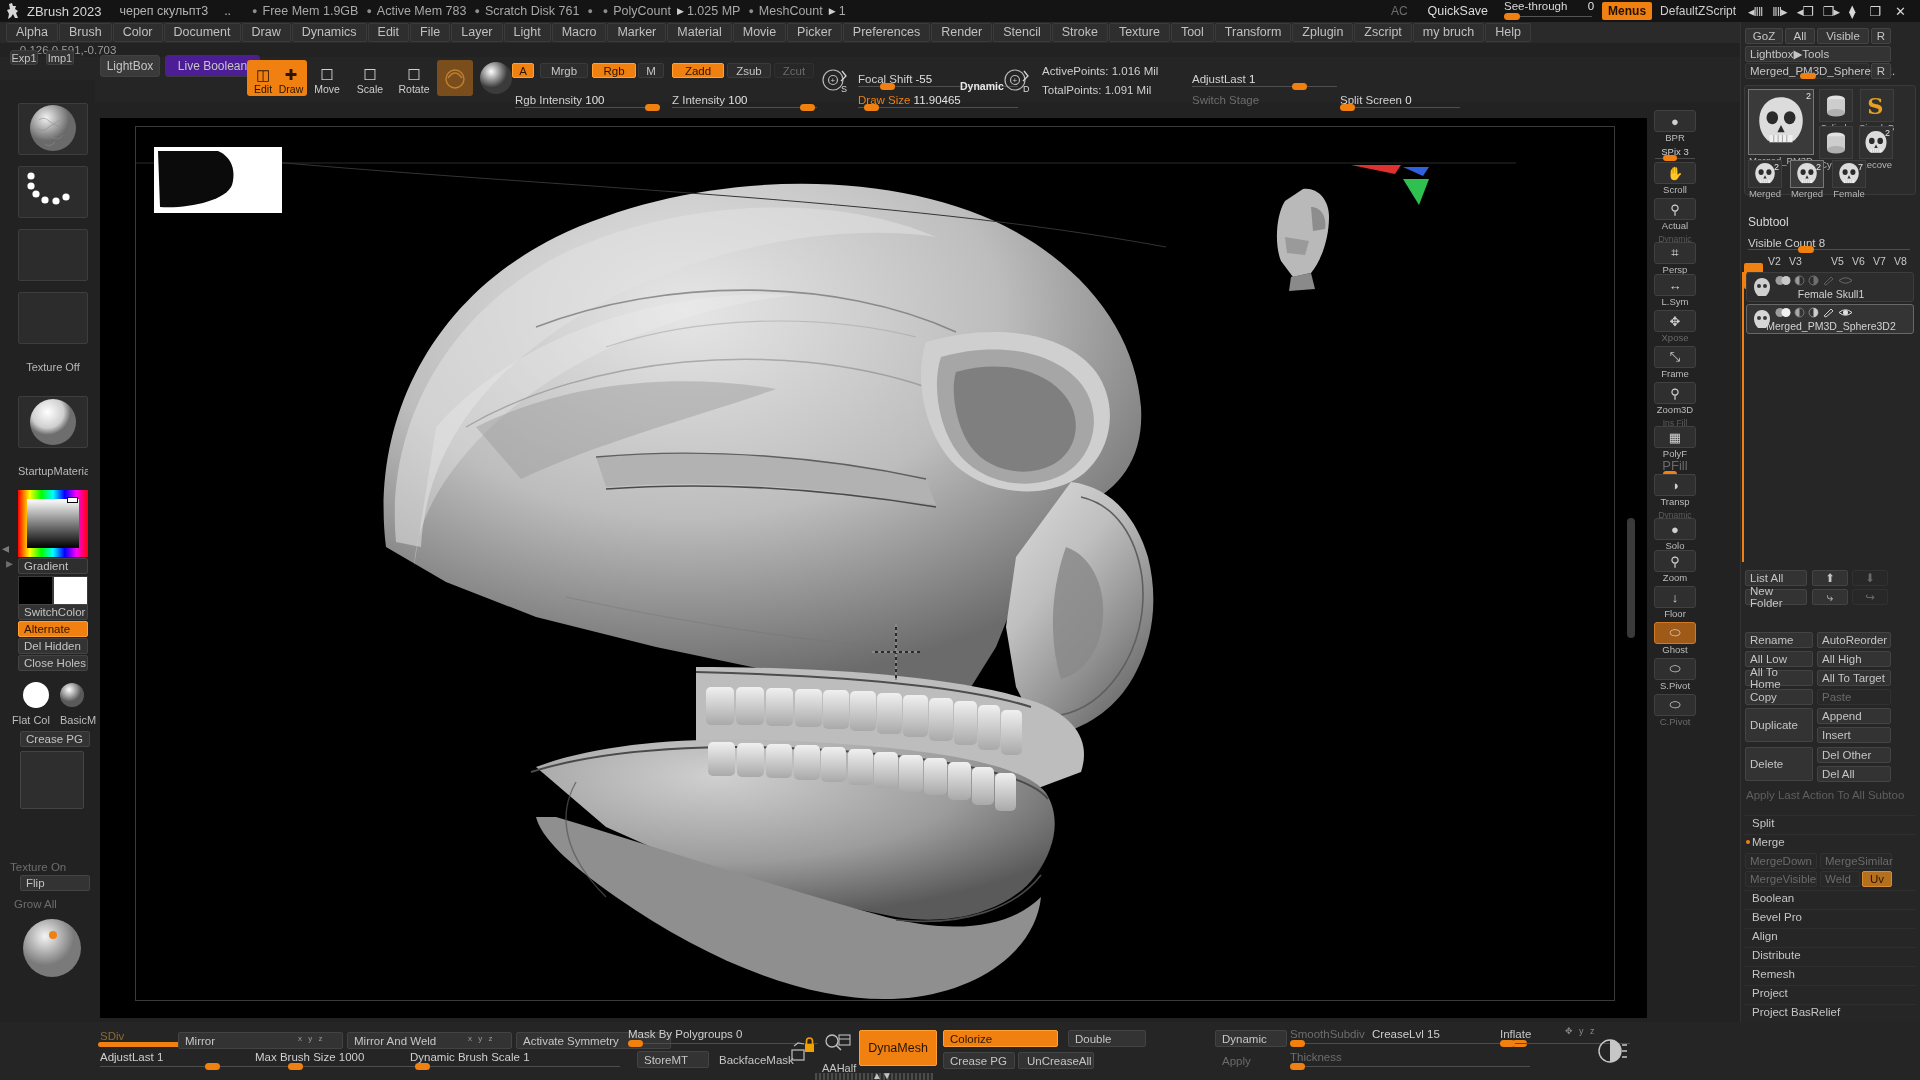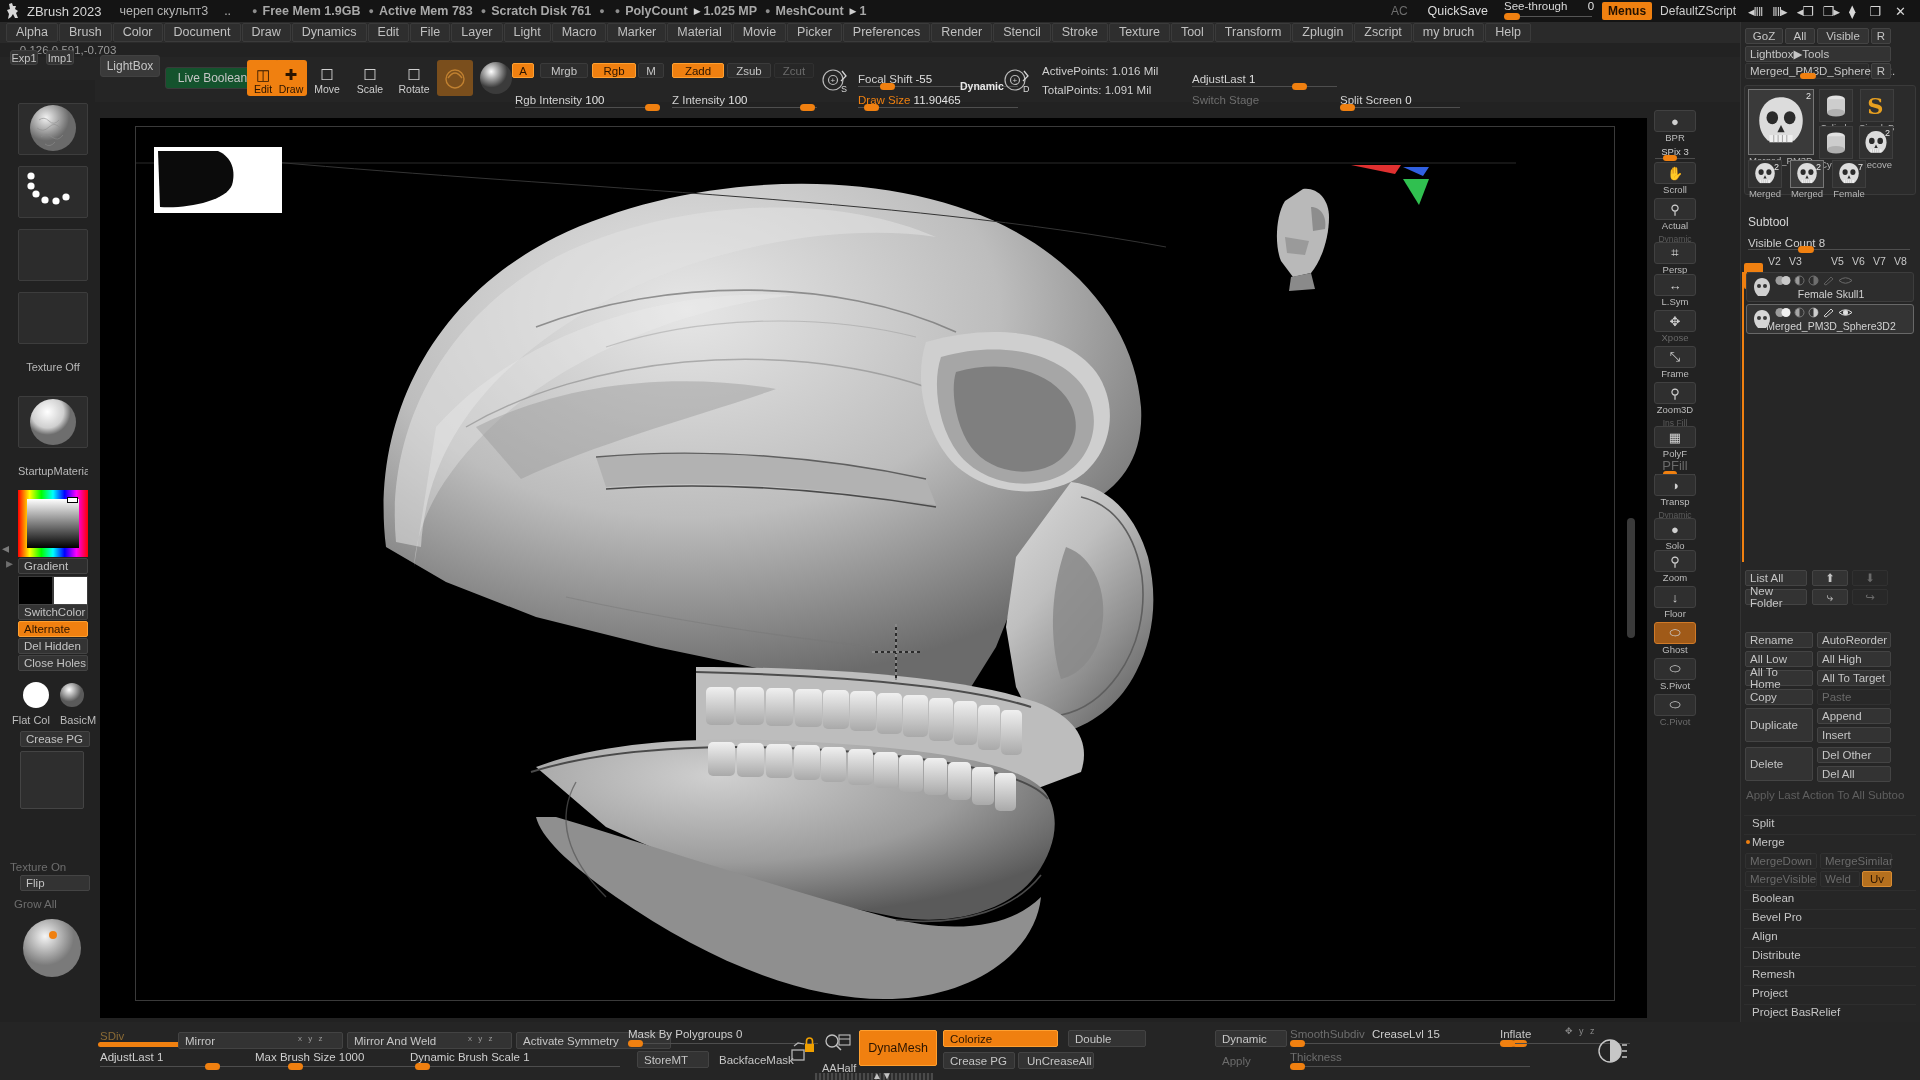--- a/index.html
+++ b/index.html
@@ -15,21 +15,21 @@
   
   .titlebar{
     position:absolute; left:0; top:0; width:1920px; height:22px;
     background:#141414; display:flex; align-items:center; font-size:12.5px;
     color:#b9b9b9;
   }
   .zb-logo{ width:20px; height:20px; margin-left:3px; margin-right:4px; position:relative;}
   .zb-logo svg{ display:block; }
   .tb-app{ color:#d6d6d6; font-size:13px; margin-right:18px;}
   .tb-doc{ color:#b4b4b4; margin-right:16px;}
-  .tb-stat{ color:#a8a8a8; margin-right:3px; white-space:nowrap;font-weight:bold;}
+  .tb-stat{ color:#a8a8a8; margin-right:3px; white-space:nowrap;}
   .tb-dot{ color:#8d8d8d; margin:0 5px; font-size:9px;}
   .tb-tri{ color:#cfcfcf; font-size:9px; margin:0 3px;}
   .tb-right{ position:absolute; right:0; top:0; height:22px; display:flex; align-items:center; }
   .tb-ac{ color:#6e6e6e; font-size:12px; margin-right:20px;}
   .tb-qs{ color:#dcdcdc; font-size:12.5px; margin-right:16px;}
   .st-slider{ position:relative; width:88px; height:20px; margin-right:10px;}
   .st-slider .lbl{ position:absolute; left:0; top:-1px; font-size:11.5px; color:#d9d9d9; white-space:nowrap;}
   .st-slider .val{ position:absolute; right:-2px; top:-1px; font-size:11.5px; color:#e4e4e4;}
   .st-slider .track{ position:absolute; left:0; bottom:4px; width:88px; height:1px; background:#555;}
   .st-slider .knob{ position:absolute; left:0px; bottom:1px; width:16px; height:7px; border-radius:4px; background:#f08010;}
@@ -48,21 +48,21 @@
   
   .shelf{ position:absolute; left:0; top:57px; width:1920px; height:45px; background:#252525;}
   .btn{ background:#333; border:1px solid #414141; border-radius:3px; color:#c5c5c5;
         font-size:12.5px; display:flex; align-items:center; justify-content:center;}
   .btn.on{ background:#f08010; color:#2a1400; border-color:#ffa030;}
   .btn.dim{ color:#6a6a6a;}
 
   .exp1{position:absolute; left:10px; top:50px; width:28px;height:15px;font-size:11px;}
   .imp1{position:absolute; left:46px; top:50px; width:28px;height:15px;font-size:11px;}
   .lightbox{position:absolute; left:100px; top:55px; width:60px; height:22px; font-size:12px; background:#3a3a3a;}
-  .liveboolean{position:absolute; left:165px; top:55px; width:95px; height:22px; font-size:12px; background:#14532d; border-color:#3a3a3a;margin-top:12px;}
+  .liveboolean{position:absolute; left:165px; top:55px; width:95px; height:22px; font-size:12px; background:#4c1d95; border-color:#3a3a3a;}
 
   .mbtn{ position:absolute; width:32px; height:36px; border-radius:3px;
          display:flex; flex-direction:column; align-items:center; justify-content:flex-end;
          font-size:10.5px; padding-bottom:1px;}
   .mbtn .gl{ font-size:15px; line-height:15px; margin-bottom:1px;}
   .mbtn.act{ background:#f08010; color:#2a1400;}
   .mbtn.idle{ background:transparent; color:#cfcfcf;}
 
   .midbtn{ position:absolute; height:15px; border-radius:2px; font-size:11.5px;
            display:flex; align-items:center; justify-content:center;}

